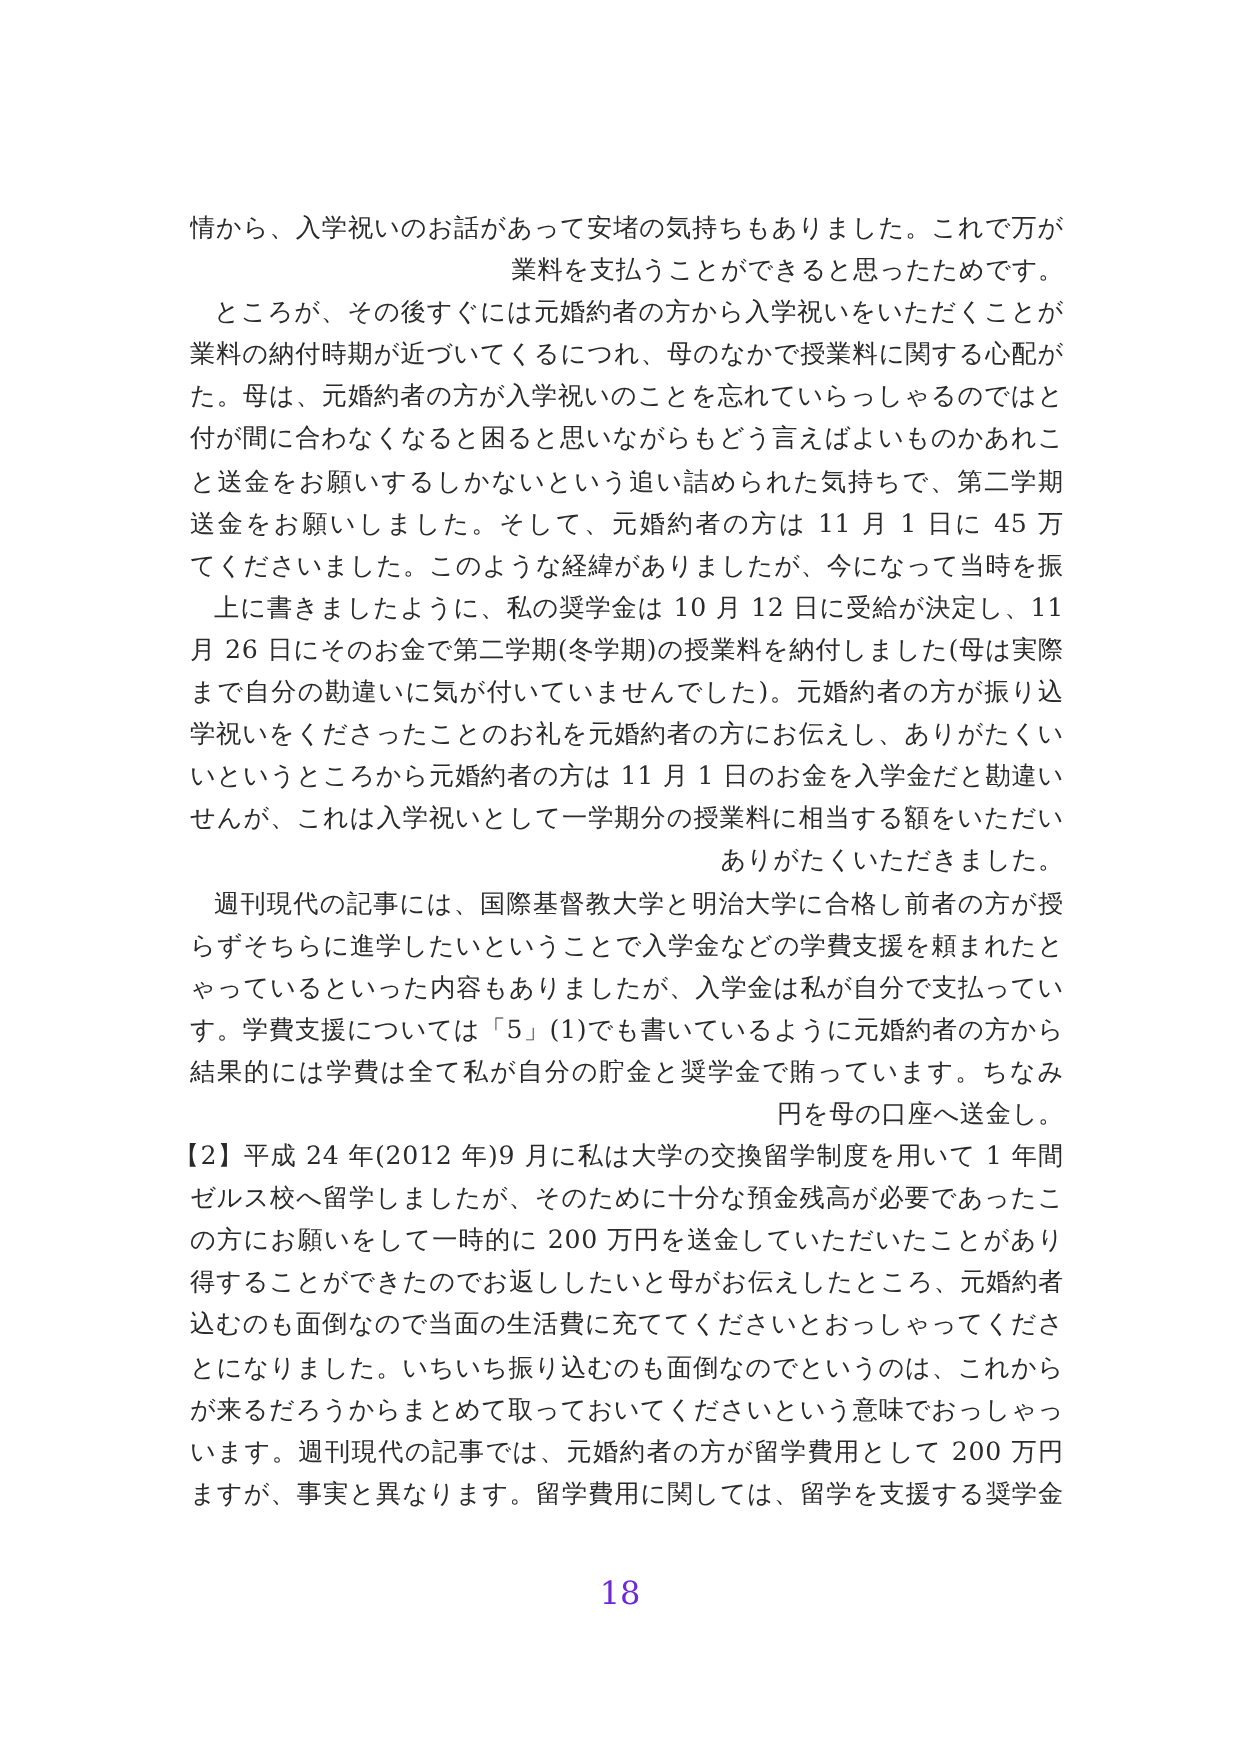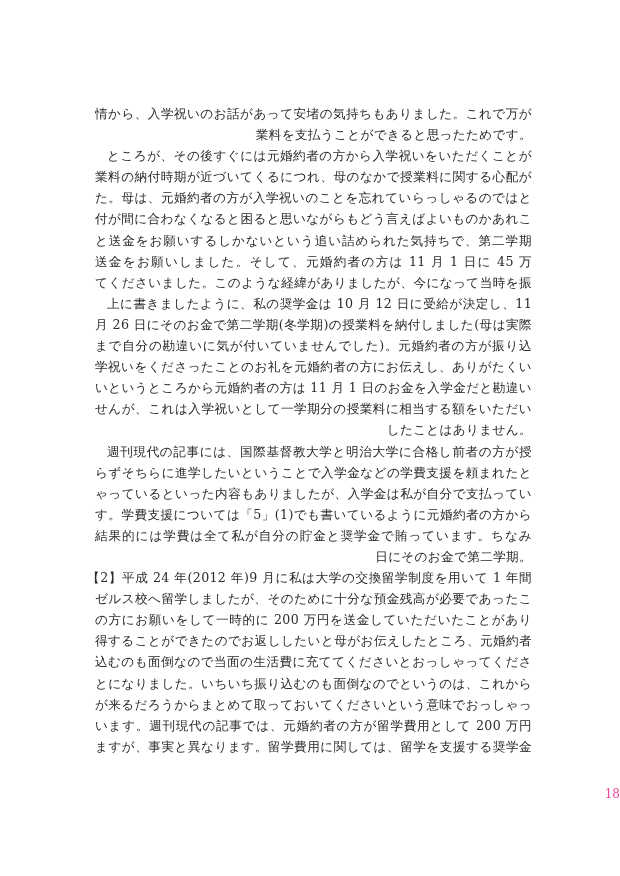--- a/index.html
+++ b/index.html
@@ -49,23 +49,23 @@
     text-align: justify;
     text-align-last: justify;
     white-space: normal;
     overflow: hidden;
   }
   .page-number {
     position: absolute;
     left: 0;
     width: 620px;
     top: 787px;
-    text-align: right;
-    font-size: 12px;
-    color: #ec4899;
+    text-align: center;
+    font-size: 16px;
+    color: #6d28d9;
   }
 </style>
 </head>
 <body>
 
 <div class="page">
   <div class="body-text" id="body-text">
       <span class="line justify">情から、入学祝いのお話があって安堵の気持ちもありました。これで万が一のことがあっても授</span>
       <span class="line plain">業料を支払うことができると思ったためです。</span>
       <span class="line indent justify">ところが、その後すぐには元婚約者の方から入学祝いをいただくことができなかったので、授</span>
@@ -74,27 +74,27 @@
       <span class="line justify">付が間に合わなくなると困ると思いながらもどう言えばよいものかあれこれ悩んだ末、はっきり</span>
       <span class="line justify">と送金をお願いするしかないという追い詰められた気持ちで、第二学期(冬学期)分の授業料分の</span>
       <span class="line justify">送金をお願いしました。そして、元婚約者の方は 11 月 1 日に 45 万 3000 円を母の口座へ送金し</span>
       <span class="line justify">てくださいました。このような経緯がありましたが、今になって当時を振り返って母の行動につ</span>
       <span class="line indent justify">上に書きましたように、私の奨学金は 10 月 12 日に受給が決定し、11 月 24 日に支給され、11</span>
       <span class="line justify">月 26 日にそのお金で第二学期(冬学期)の授業料を納付しました(母は実際に奨学金が支給される</span>
       <span class="line justify">まで自分の勘違いに気が付いていませんでした)。元婚約者の方が振り込んでくださった分は、入</span>
       <span class="line justify">学祝いをくださったことのお礼を元婚約者の方にお伝えし、ありがたくいただきました。入学祝</span>
       <span class="line justify">いというところから元婚約者の方は 11 月 1 日のお金を入学金だと勘違いなさったのかもしれま</span>
       <span class="line justify">せんが、これは入学祝いとして一学期分の授業料に相当する額をいただいたものであって貸し付</span>
-      <span class="line plain">したことはありません。</span>
+      <span class="line plain">ありがたくいただきました。</span>
       <span class="line indent justify">週刊現代の記事には、国際基督教大学と明治大学に合格し前者の方が授業料が高いのにも関わ</span>
       <span class="line justify">らずそちらに進学したいということで入学金などの学費支援を頼まれたと元婚約者の方がおっし</span>
       <span class="line justify">ゃっているといった内容もありましたが、入学金は私が自分で支払っていますし事実と異なりま</span>
       <span class="line justify">す。学費支援については「5」(1)でも書いているように元婚約者の方からの言葉がありましたが、</span>
       <span class="line justify">結果的には学費は全て私が自分の貯金と奨学金で賄っています。ちなみに、私が明治大学を受験</span>
-      <span class="line plain">日にそのお金で第二学期。</span>
+      <span class="line plain">円を母の口座へ送金し。</span>
       <span class="line hang justify">【2】平成 24 年(2012 年)9 月に私は大学の交換留学制度を用いて 1 年間カリフォルニア大学ロサン</span>
       <span class="line justify">ゼルス校へ留学しましたが、そのために十分な預金残高が必要であったことから、母が元婚約者</span>
       <span class="line justify">の方にお願いをして一時的に 200 万円を送金していただいたことがありました。無事にビザを取</span>
       <span class="line justify">得することができたのでお返ししたいと母がお伝えしたところ、元婚約者の方が、いちいち振り</span>
       <span class="line justify">込むのも面倒なので当面の生活費に充ててくださいとおっしゃってくださり、生活費に充てるこ</span>
       <span class="line justify">とになりました。いちいち振り込むのも面倒なのでというのは、これから支援が必要になるとき</span>
       <span class="line justify">が来るだろうからまとめて取っておいてくださいという意味でおっしゃってくださったのだと思</span>
       <span class="line justify">います。週刊現代の記事では、元婚約者の方が留学費用として 200 万円を振り込んだとされてい</span>
       <span class="line justify">ますが、事実と異なります。留学費用に関しては、留学を支援する奨学金と大学の奨学金、私の</span>
     </div>

